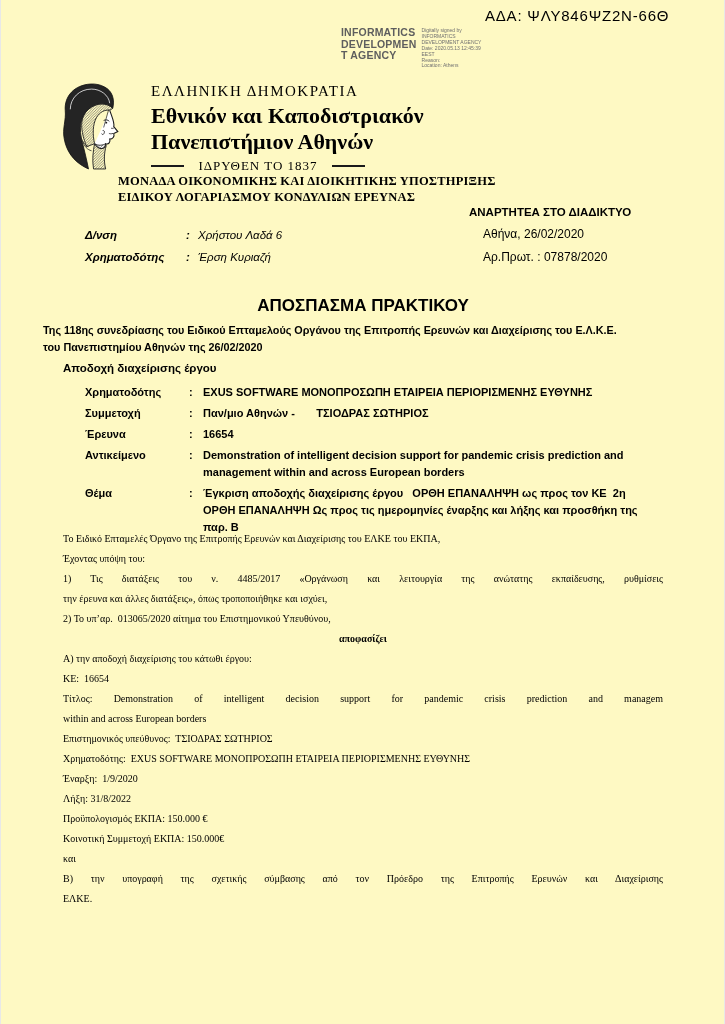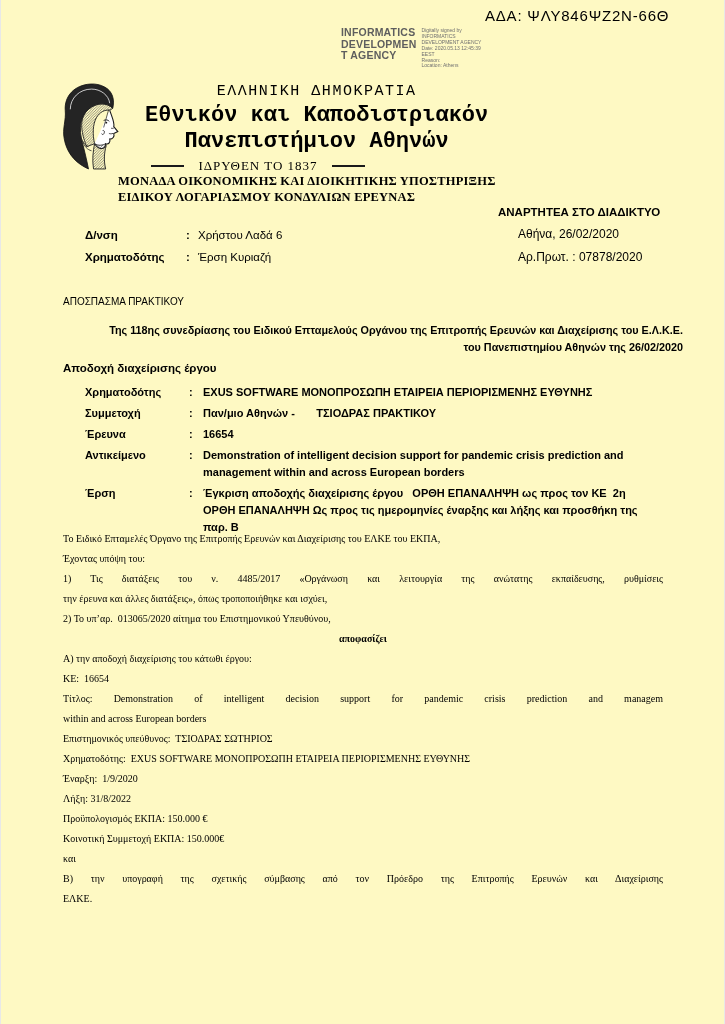--- a/index.html
+++ b/index.html
@@ -10,40 +10,40 @@
   }
   
   .ada { position:absolute; left:484px; top:7px; font-size:15px; letter-spacing:.8px; font-weight:500; }
   
   .sig { position:absolute; left:340px; top:27px; display:flex; gap:5px; }
   .sig-agency { font-weight:bold; font-size:10.5px; line-height:11.5px; white-space:pre-line; color:#5e5e5e; letter-spacing:.2px; }
   .sig-details { font-size:5px; line-height:5.9px; white-space:pre-line; color:#707070; padding-top:1px; }
   
   .logo { position:absolute; left:57px; top:82px; width:63px; height:89px; }
   
-  .hdr { position:absolute; left:144px; top:83px; font-family:Liberation Mono, monospace;text-align:center; }
+  .hdr { position:absolute; left:150px; top:83px; font-family:Liberation Serif, serif; }
   .hdr-republic { font-size:15px; letter-spacing:1.5px; margin-bottom:3px; }
   .hdr-uni { font-size:22px; font-weight:bold; line-height:26px; }
   .founded { position:absolute; left:150px; top:158px; width:214px; display:flex; align-items:center; gap:14px;
              font-family:"Liberation Serif", serif; font-size:13px; letter-spacing:1px; white-space:nowrap; }
   .founded .rule { height:1.5px; background:#1a1a1a; flex:1; }
   .units { position:absolute; left:117px; top:174px; font-family:"Liberation Serif", serif;
            font-size:12.5px; font-weight:600; line-height:15.5px; letter-spacing:.2px; white-space:pre-line; }
   
-  .posting { position:absolute; left:497px; top:206px; font-size:11.5px; font-weight:bold; }
+  .posting { position:absolute; left:468px; top:206px; font-size:11.5px; font-weight:bold; }
   .dates { position:absolute; left:482px; top:227px; font-size:12px; }
-  .dates div { height:23px;margin-left:35px; }
+  .dates div { height:23px; }
   
   .contact { position:absolute; left:84px; top:229px; font-size:11.5px; }
-  .contact-row { display:flex; height:22px; }
+  .contact-row { display:flex; height:22px;font-style:italic; }
   .contact-label { width:101px; font-weight:bold; }
   .contact-colon { width:12px; font-weight:bold; }
   
-  .doc-title { position:absolute; left:62px; top:296px; width:600px; font-weight:normal; font-size:10px; }
-  .subtitle  { position:absolute; left:42px; top:322px; width:640px; text-align:right; font-weight:bold;
+  .doc-title { position:absolute; left:62px; top:296px; width:600px; text-align:center; font-weight:bold; font-size:17px; }
+  .subtitle  { position:absolute; left:42px; top:322px; width:640px; text-align:left; font-weight:bold;
                font-size:10.8px; line-height:16.5px; white-space:pre-line; }
   .section-heading { position:absolute; left:62px; top:362px; font-weight:bold; font-size:11.5px; }
   
   .details { position:absolute; left:84px; top:384px; font-size:11px; font-weight:bold; }
   .detail-row { display:flex; margin-bottom:4px; line-height:17px; }
   .detail-label { width:104px; }
   .detail-colon { width:14px; }
   .detail-value { width:472px; white-space:pre-wrap; }
   
   .body-text { position:absolute; left:62px; top:529px; width:600px;
@@ -133,35 +133,35 @@
 
   <div class="details">
     <div class="detail-row">
       <div class="detail-label">Χρηματοδότης</div>
       <div class="detail-colon">:</div>
       <div class="detail-value">EXUS SOFTWARE ΜΟΝΟΠΡΟΣΩΠΗ ΕΤΑΙΡΕΙΑ ΠΕΡΙΟΡΙΣΜΕΝΗΣ ΕΥΘΥΝΗΣ</div>
     </div>
     <div class="detail-row">
       <div class="detail-label">Συμμετοχή</div>
       <div class="detail-colon">:</div>
-      <div class="detail-value">Παν/μιο Αθηνών -       ΤΣΙΟΔΡΑΣ ΠΡΑΚΤΙΚΟΥ</div>
+      <div class="detail-value">Παν/μιο Αθηνών -       ΤΣΙΟΔΡΑΣ ΣΩΤΗΡΙΟΣ</div>
     </div>
     <div class="detail-row">
       <div class="detail-label">Έρευνα</div>
       <div class="detail-colon">:</div>
       <div class="detail-value">16654</div>
     </div>
     <div class="detail-row">
       <div class="detail-label">Αντικείμενο</div>
       <div class="detail-colon">:</div>
       <div class="detail-value">Demonstration of intelligent decision support for pandemic crisis prediction and
 management within and across European borders</div>
     </div>
     <div class="detail-row">
-      <div class="detail-label">Έρση</div>
+      <div class="detail-label">Θέμα</div>
       <div class="detail-colon">:</div>
       <div class="detail-value">Έγκριση αποδοχής διαχείρισης έργου   ΟΡΘΗ ΕΠΑΝΑΛΗΨΗ ως προς τον ΚΕ  2η
 ΟΡΘΗ ΕΠΑΝΑΛΗΨΗ Ως προς τις ημερομηνίες έναρξης και λήξης και προσθήκη της
 παρ. Β</div>
     </div>
   </div>
 
   <div class="body-text">
     <div class="bline">Το Ειδικό Επταμελές Όργανο της Επιτροπής Ερευνών και Διαχείρισης του ΕΛΚΕ του ΕΚΠΑ,</div>
     <div class="bline">Έχοντας υπόψη του:</div>

